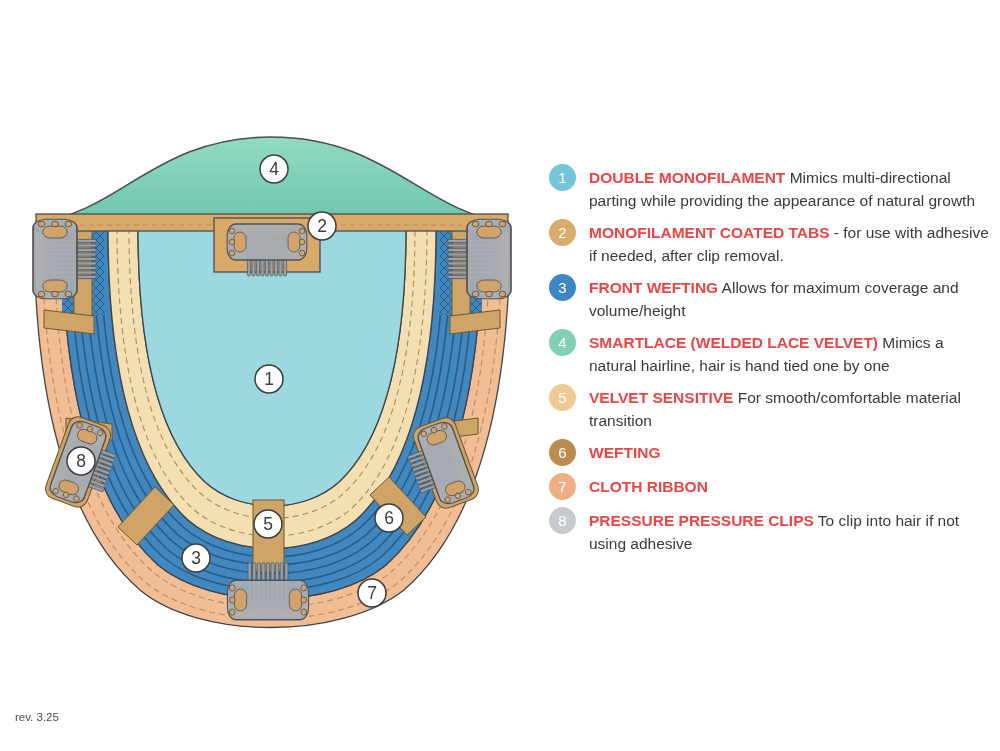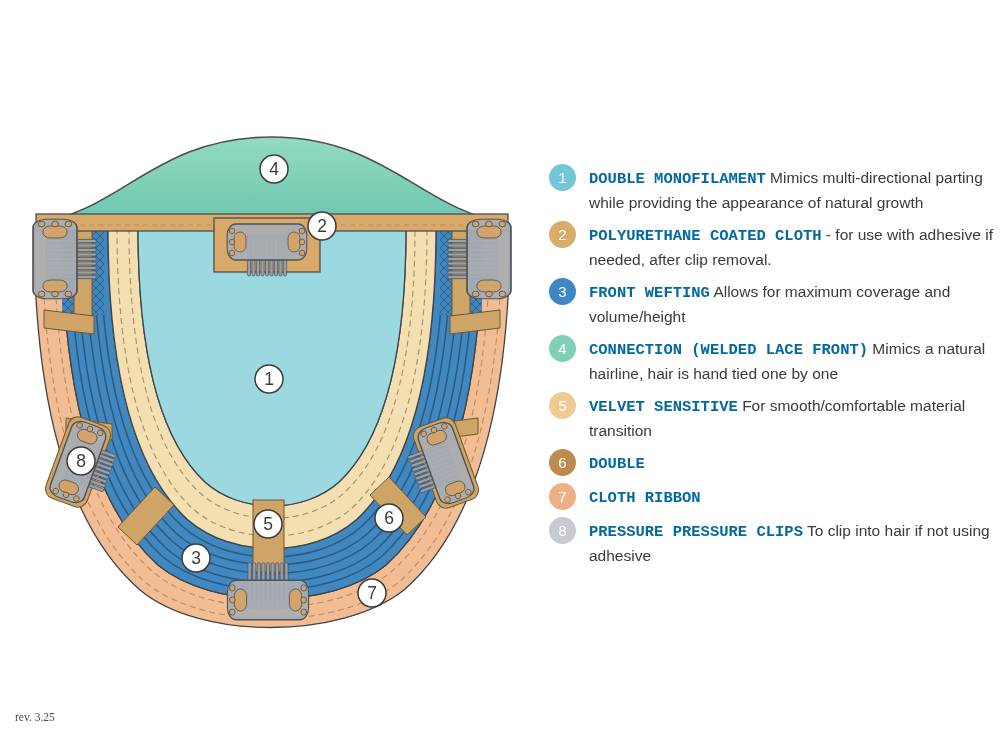--- a/index.html
+++ b/index.html
@@ -7,22 +7,22 @@
        font-family:"Liberation Sans", sans-serif;color:#333;}
   .stage{position:absolute;inset:0;}
   svg text{font-family:"Liberation Sans", sans-serif;}
 
   .legend{position:absolute;left:549px;top:166px;width:446px;}
   .legend-item{display:flex;align-items:flex-start;margin-bottom:9px;}
   .badge{width:27px;height:27px;border-radius:50%;flex:0 0 27px;
          display:flex;align-items:center;justify-content:center;
          color:#ffffff;font-size:15px;line-height:27px;margin-right:13px;margin-top:-2px;}
   .legend-text{font-size:15.5px;line-height:23px;color:#3a3a3a;margin:0;}
-  .legend-text b{color:#0369a1;font-weight:700;font-family:Liberation Mono, monospace;}
-  .rev{position:absolute;left:15px;top:711px;font-size:11.5px;color:#4b4b4b;font-family:Liberation Serif, serif;}
+  .legend-text b{color:#ef4444;font-weight:700;}
+  .rev{position:absolute;left:15px;top:711px;font-size:11.5px;color:#4b4b4b;}
 </style>
 </head>
 <body>
 
 <div class="stage">
 
   <svg width="545" height="751" viewBox="0 0 545 751">
     <defs>
       <linearGradient id="laceGrad" x1="0" y1="0" x2="0" y2="1">
         <stop offset="0" stop-color="#93dac3"></stop>
@@ -163,49 +163,49 @@
       <span class="badge" style="background-color: rgb(114, 198, 215);">
           <span>1</span>
         </span>
       <p class="legend-text"><b>DOUBLE MONOFILAMENT</b> <span>Mimics multi-directional parting while providing the appearance of natural growth</span></p>
     </div>
 
     <div class="legend-item">
       <span class="badge" style="background-color: rgb(216, 172, 107);">
           <span>2</span>
         </span>
-      <p class="legend-text"><b>POLYURETHANE COATED CLOTH</b> <span>- for use with adhesive if needed, after clip removal.</span></p>
+      <p class="legend-text"><b>MONOFILAMENT COATED TABS</b> <span>- for use with adhesive if needed, after clip removal.</span></p>
     </div>
 
     <div class="legend-item">
       <span class="badge" style="background-color: rgb(63, 135, 196);">
           <span>3</span>
         </span>
       <p class="legend-text"><b>FRONT WEFTING</b> <span>Allows for maximum coverage and volume/height</span></p>
     </div>
 
     <div class="legend-item">
       <span class="badge" style="background-color: rgb(127, 208, 182);">
           <span>4</span>
         </span>
-      <p class="legend-text"><b>CONNECTION (WELDED LACE FRONT)</b> <span>Mimics a natural hairline, hair is hand tied one by one</span></p>
+      <p class="legend-text"><b>SMARTLACE (WELDED LACE VELVET)</b> <span>Mimics a natural hairline, hair is hand tied one by one</span></p>
     </div>
 
     <div class="legend-item">
       <span class="badge" style="background-color: rgb(239, 202, 146);">
           <span>5</span>
         </span>
       <p class="legend-text"><b>VELVET SENSITIVE</b> <span>For smooth/comfortable material transition</span></p>
     </div>
 
     <div class="legend-item">
       <span class="badge" style="background-color: rgb(189, 138, 80);">
           <span>6</span>
         </span>
-      <p class="legend-text"><b>DOUBLE</b> <span></span></p>
+      <p class="legend-text"><b>WEFTING</b> <span></span></p>
     </div>
 
     <div class="legend-item">
       <span class="badge" style="background-color: rgb(239, 175, 133);">
           <span>7</span>
         </span>
       <p class="legend-text"><b>CLOTH RIBBON</b> <span></span></p>
     </div>
 
     <div class="legend-item">

